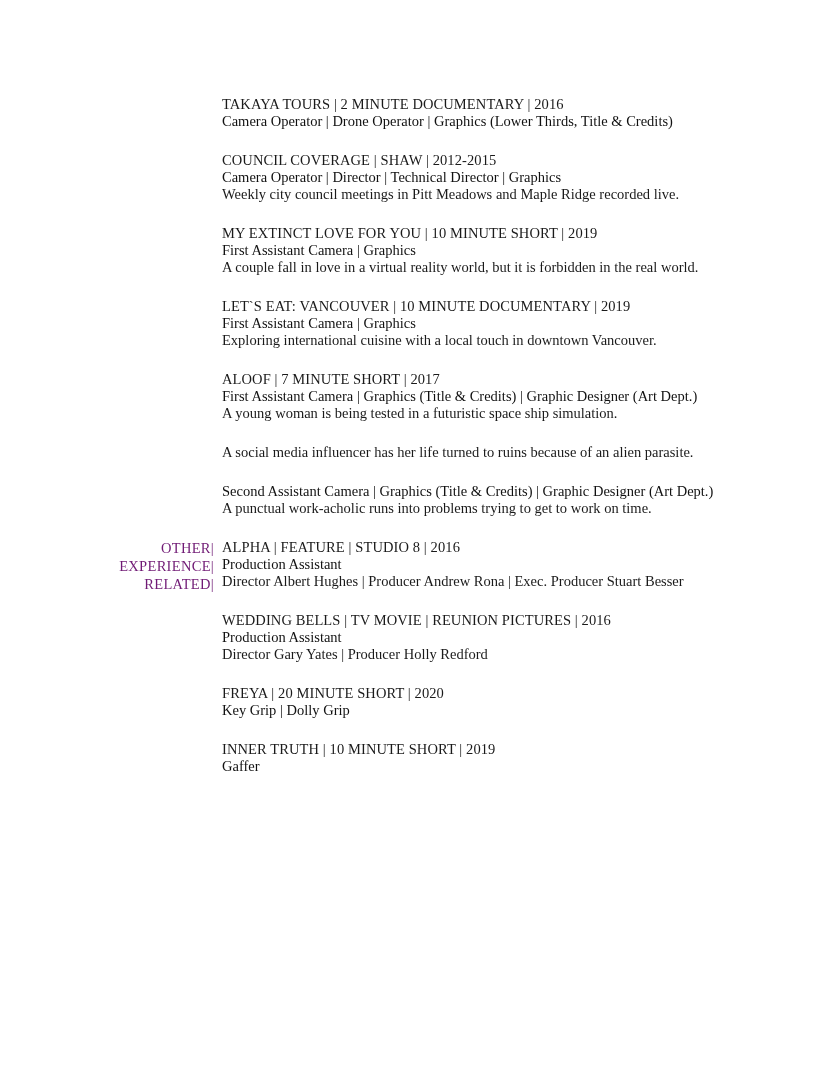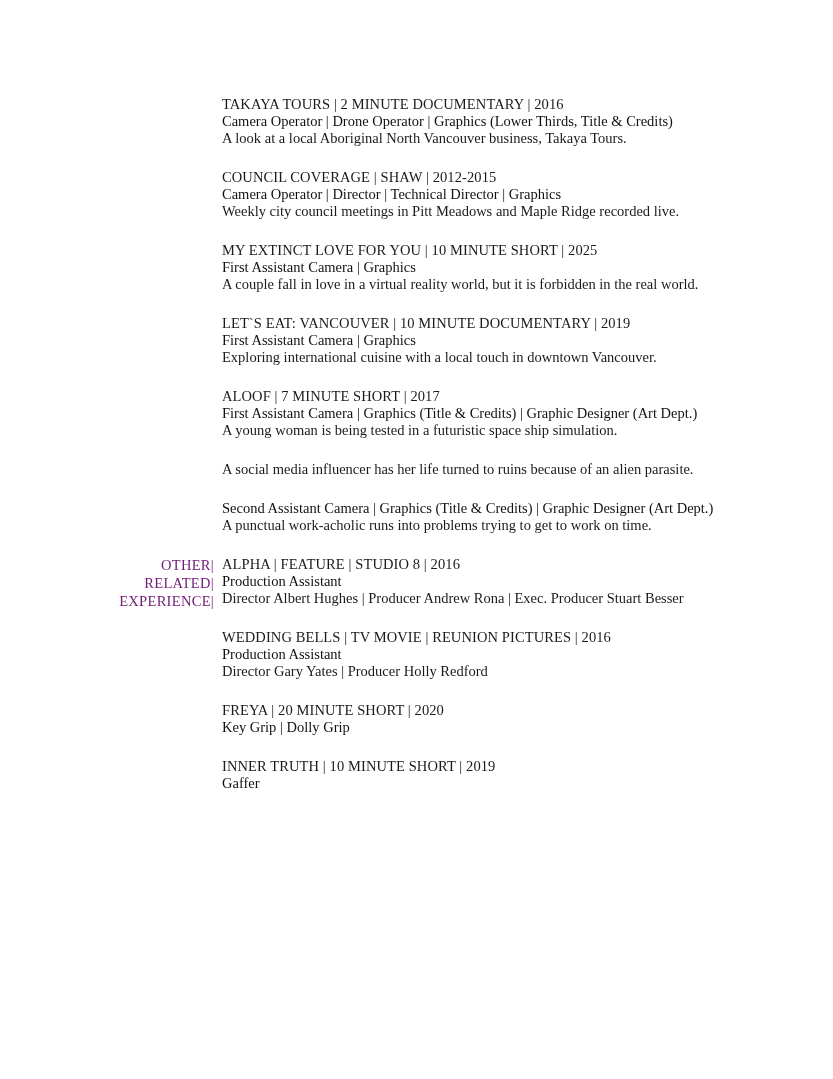--- a/index.html
+++ b/index.html
@@ -75,31 +75,30 @@
 </style>
 </head>
 <body>
 
 <div class="page">
   <div class="resume-body">
 
     <div class="entry">
       <div class="entry-title">TAKAYA TOURS | 2 MINUTE DOCUMENTARY | 2016</div>
       <div class="entry-roles">Camera Operator | Drone Operator | Graphics (Lower Thirds, Title &amp; Credits)</div>
-      <div class="entry-desc">A look at a local Aboriginal North Vancouver business, Takaya Tours.</div>
     </div>
 
     <div class="entry">
       <div class="entry-title">COUNCIL COVERAGE | SHAW | 2012-2015</div>
       <div class="entry-roles">Camera Operator | Director | Technical Director | Graphics</div>
       <div class="entry-desc">Weekly city council meetings in Pitt Meadows and Maple Ridge recorded live.</div>
     </div>
 
     <div class="entry">
-      <div class="entry-title">MY EXTINCT LOVE FOR YOU | 10 MINUTE SHORT | 2025</div>
+      <div class="entry-title">MY EXTINCT LOVE FOR YOU | 10 MINUTE SHORT | 2019</div>
       <div class="entry-roles">First Assistant Camera | Graphics</div>
       <div class="entry-desc">A couple fall in love in a virtual reality world, but it is forbidden in the real world.</div>
     </div>
 
     <div class="entry">
       <div class="entry-title">LET`S EAT: VANCOUVER | 10 MINUTE DOCUMENTARY | 2019</div>
       <div class="entry-roles">First Assistant Camera | Graphics</div>
       <div class="entry-desc">Exploring international cuisine with a local touch in downtown Vancouver.</div>
     </div>
 
@@ -116,22 +115,22 @@
 
     <div class="entry">
       <div class="entry-roles">Second Assistant Camera | Graphics (Title &amp; Credits) | Graphic Designer (Art Dept.)</div>
       <div class="entry-desc">A punctual work-acholic runs into problems trying to get to work on time.</div>
     </div>
 
     <div class="entry">
       <div class="label-anchor">
         <div class="section-label">
           <div>OTHER|</div>
+          <div>EXPERIENCE|</div>
           <div>RELATED|</div>
-          <div>EXPERIENCE|</div>
         </div>
       </div>
       <div class="entry-title">ALPHA | FEATURE | STUDIO 8 | 2016</div>
       <div class="entry-roles">Production Assistant</div>
       <div class="entry-desc">Director Albert Hughes | Producer Andrew Rona | Exec. Producer Stuart Besser</div>
     </div>
 
     <div class="entry">
       <div class="entry-title">WEDDING BELLS | TV MOVIE | REUNION PICTURES | 2016</div>
       <div class="entry-roles">Production Assistant</div>

